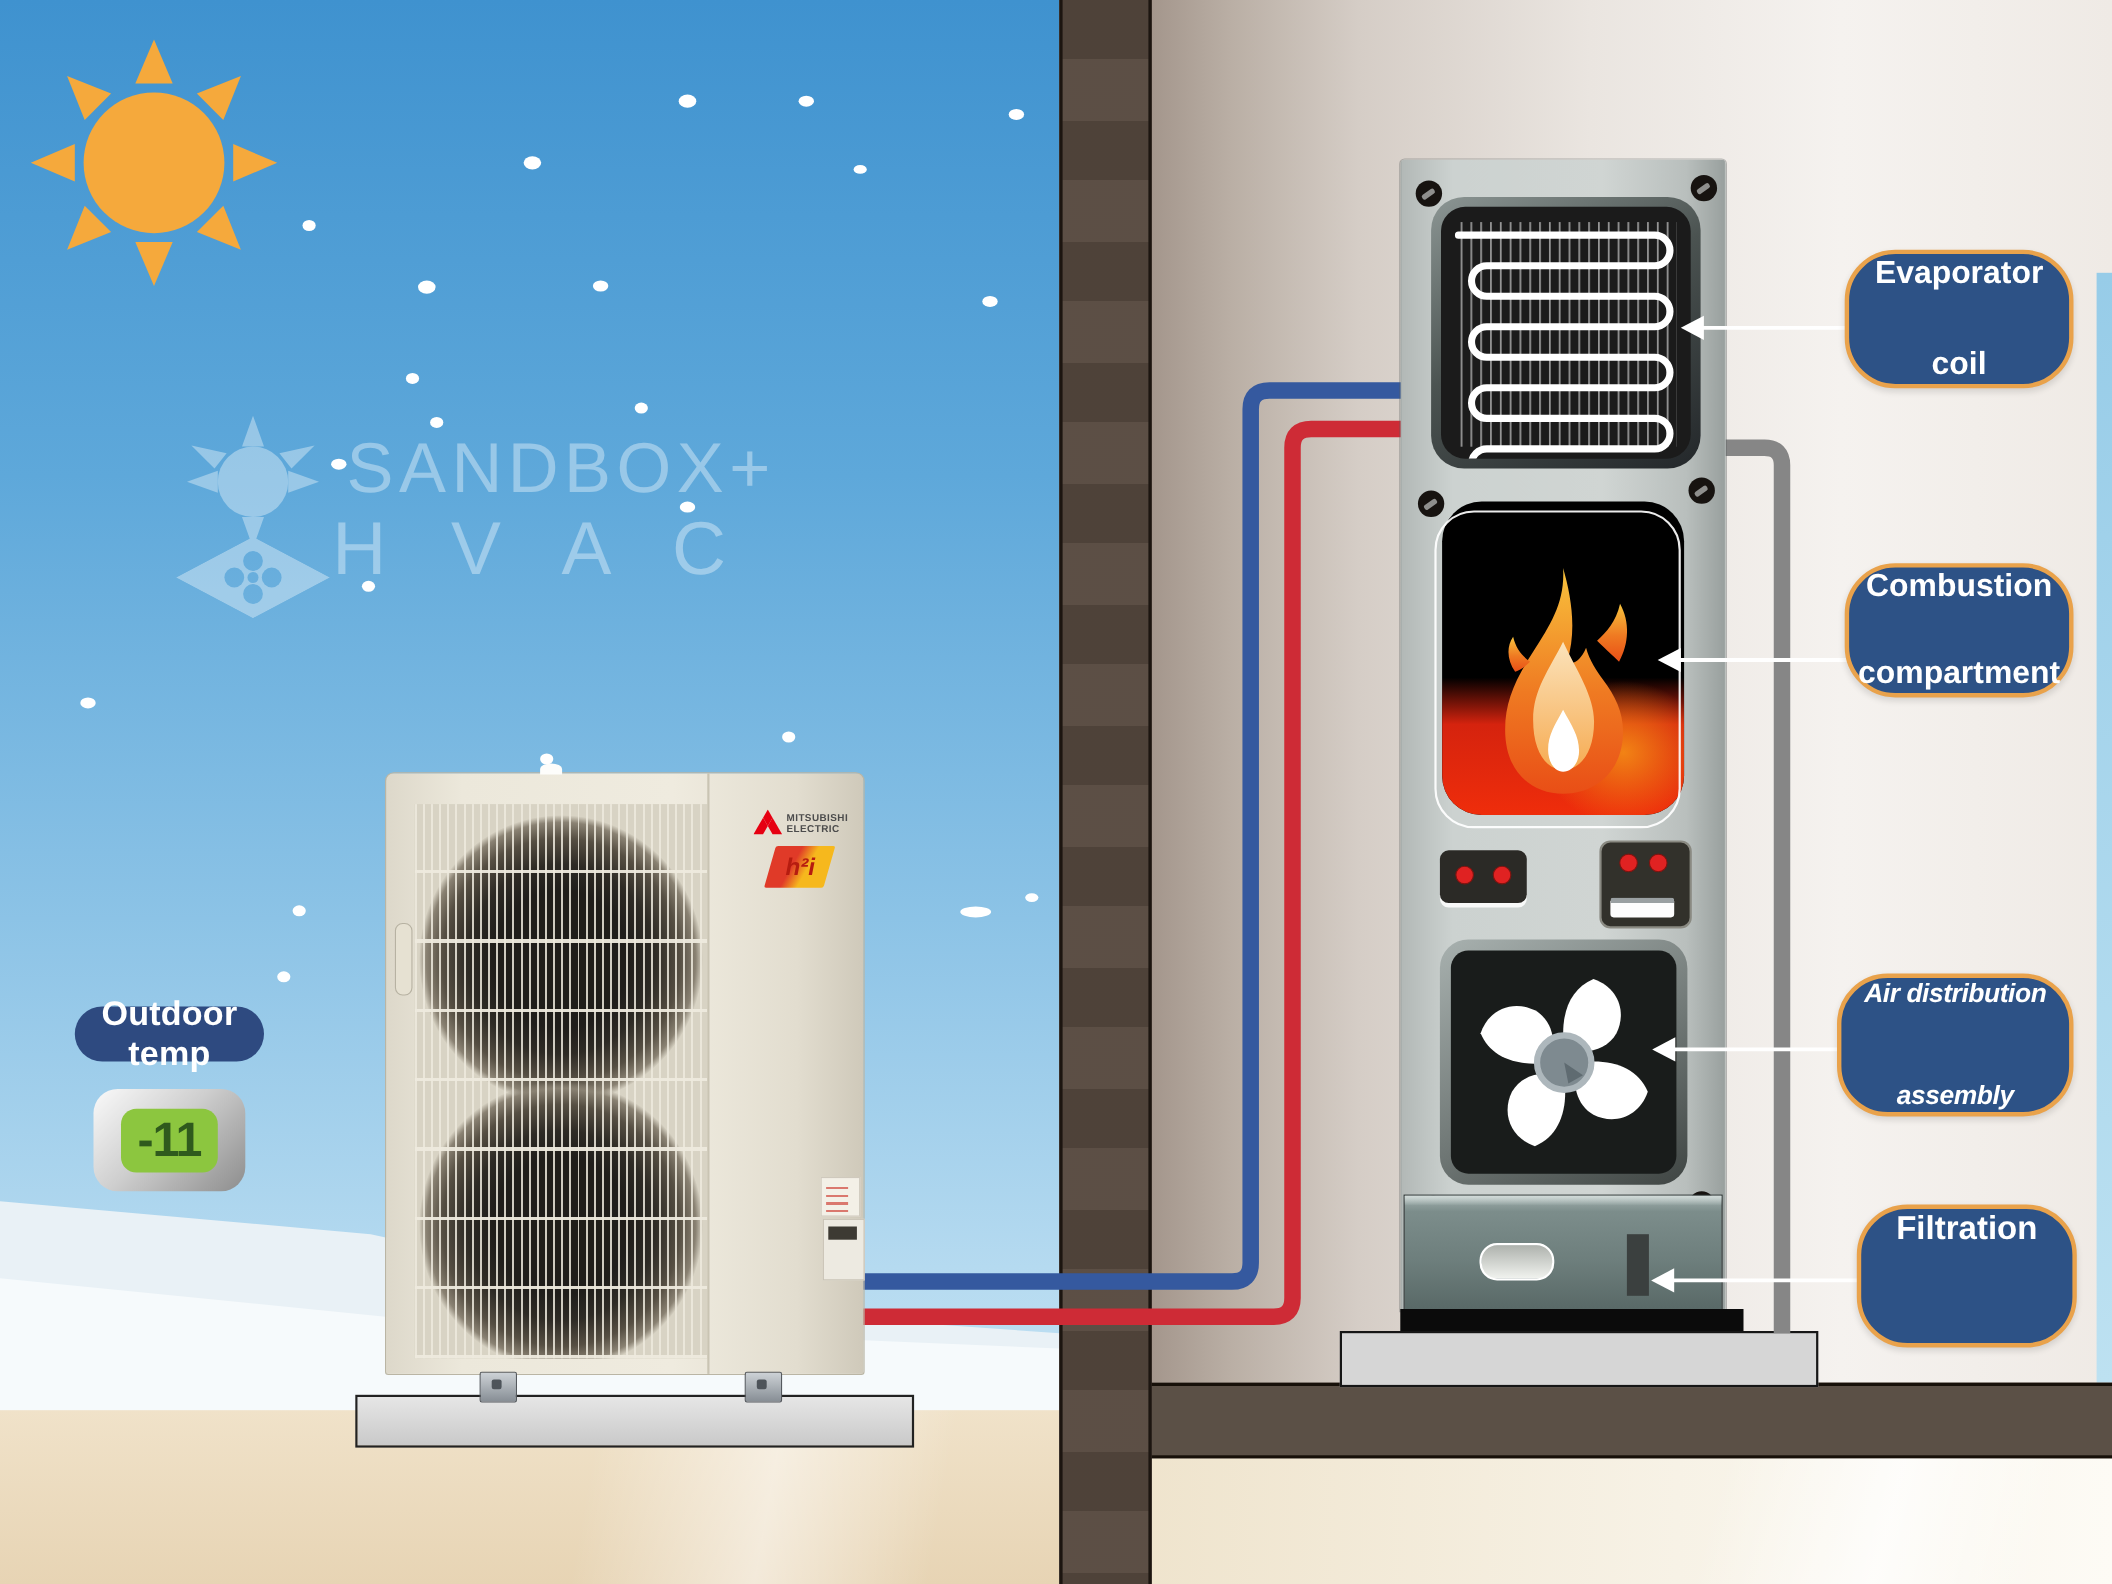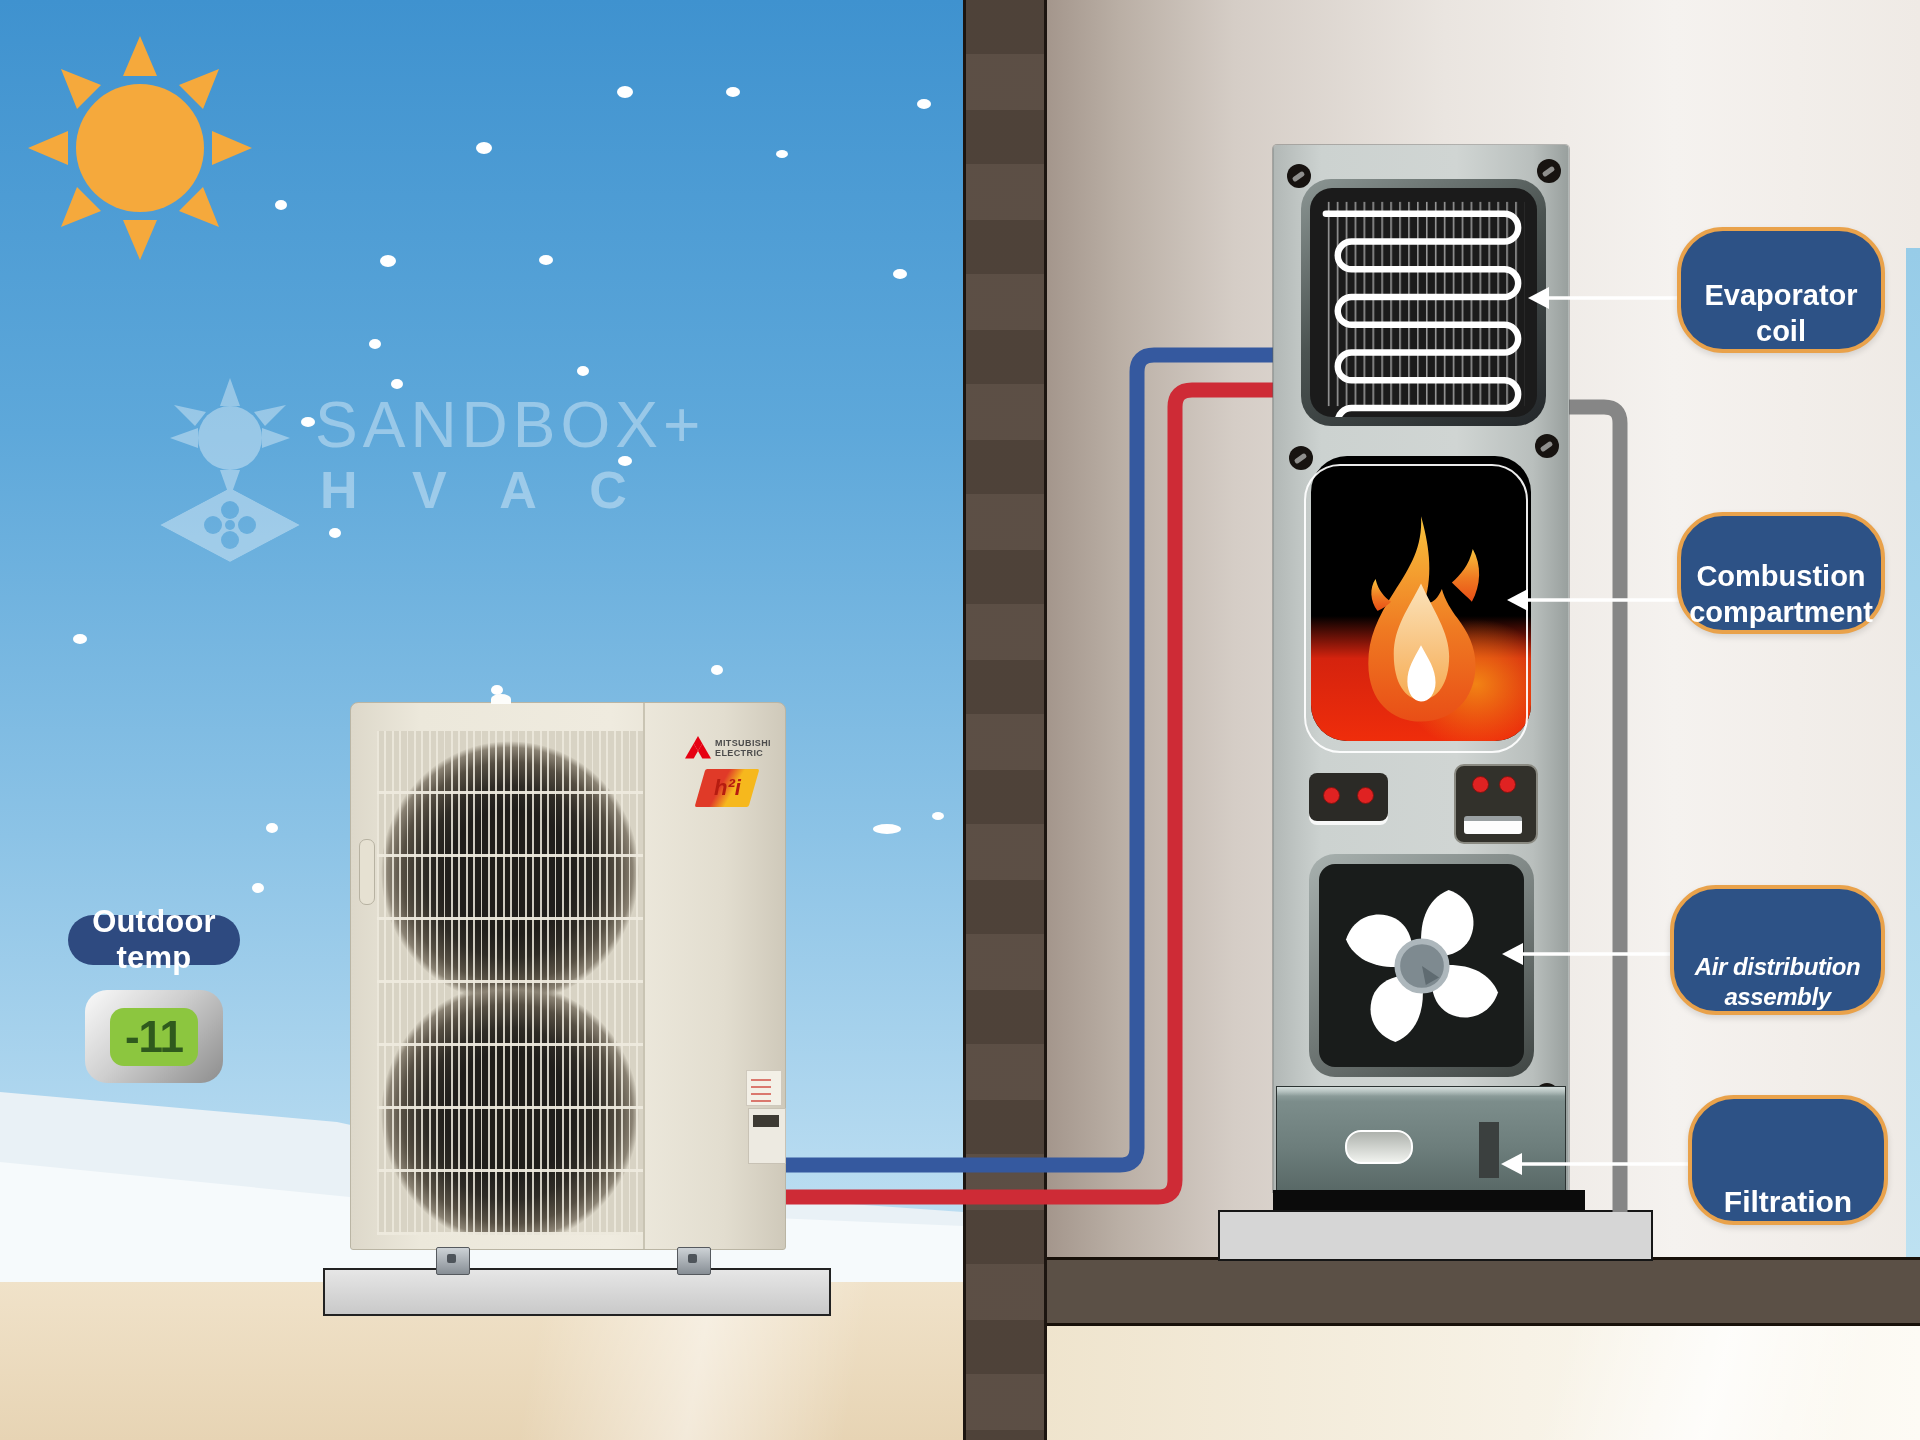--- a/index.html
+++ b/index.html
@@ -5,21 +5,21 @@
   html,body{margin:0;padding:0;background:#222;}
   .canvas{position:relative;width:1920px;height:1440px;overflow:hidden;background:#e9e4de;
     font-family:"Liberation Sans","DejaVu Sans",sans-serif;}
   .abs{position:absolute;}
 
   
   .sky{left:0;top:0;width:963px;height:1440px;overflow:hidden;
     background:linear-gradient(180deg,#3f92cf 0%,#5ea8da 30%,#8cc3e6 58%,#b5daf0 80%,#cfe9f6 100%);}
   .watermark{left:150px;top:360px;width:620px;color:rgba(236,246,252,.42);}
   .wm-title{position:absolute;left:165px;top:28px;font-size:64px;font-weight:400;letter-spacing:5px;}
-  .wm-sub{position:absolute;left:170px;top:100px;font-size:52px;font-weight:700;letter-spacing:20px;}
+  .wm-sub{position:absolute;left:152px;top:100px;font-size:68px;font-weight:400;letter-spacing:20px;}
   .wm-logo{position:absolute;left:0;top:0;}
 
   .snow-svg{left:0;top:0;width:963px;height:1440px;}
   .outdoor-ground{left:0;top:1282px;width:963px;height:158px;
     background:linear-gradient(180deg,#f0e2c9 0%,#e7d4b4 100%);}
   .outdoor-ground::after{content:"";position:absolute;inset:0;
     background:linear-gradient(100deg,transparent 55%,rgba(255,255,255,.5) 72%,transparent 88%);}
 
   .outdoor-pad{left:323px;top:1268px;width:504px;height:44px;border:2px solid #222;
     background:linear-gradient(180deg,#e6e6e6,#c9c9c9);}
@@ -116,21 +116,21 @@
     background:linear-gradient(135deg,#fafafa 0%,#cfcfcf 45%,#8d8d8d 100%);
     display:flex;align-items:center;justify-content:center;}
   .temp-inner{width:88px;height:58px;border-radius:14px;background:var(--c-temp-green,#8cc63f);
     display:flex;align-items:center;justify-content:center;
     font-size:44px;font-weight:700;color:#2f5a1d;letter-spacing:-1px;}
   .status-badge{left:508px;top:943px;width:270px;height:62px;border-radius:30px;
     background:var(--c-status-bg,#c82937);font-size:23px;letter-spacing:-.3px;box-shadow:0 2px 5px rgba(0,0,0,.2);}
 
   .comp-label{border:4px solid var(--c-label-border,#e9a24b);background:var(--c-label-bg,#2d5286);
     border-radius:46px;color:#fff;font-weight:700;display:flex;flex-direction:column;
-    align-items:center;justify-content:flex-end;line-height:1.22;font-size:29px;
+    align-items:center;justify-content:space-between;line-height:1.22;font-size:29px;
     box-shadow:0 3px 6px rgba(0,0,0,.12);box-sizing:border-box;}
   .lbl-evap{left:1677px;top:227px;width:208px;height:126px;}
   .lbl-comb{left:1677px;top:512px;width:208px;height:122px;}
   .lbl-air{left:1670px;top:885px;width:215px;height:130px;font-size:24px;letter-spacing:-.4px;font-style:italic;}
   .lbl-filt{left:1688px;top:1095px;width:200px;height:130px;font-size:30px;}
 
   svg{display:block;}
   .pipe-cold{stroke:var(--c-pipe-cold,#35599f);}
   .pipe-hot{stroke:var(--c-pipe-hot,#ce2b36);}
 </style>

